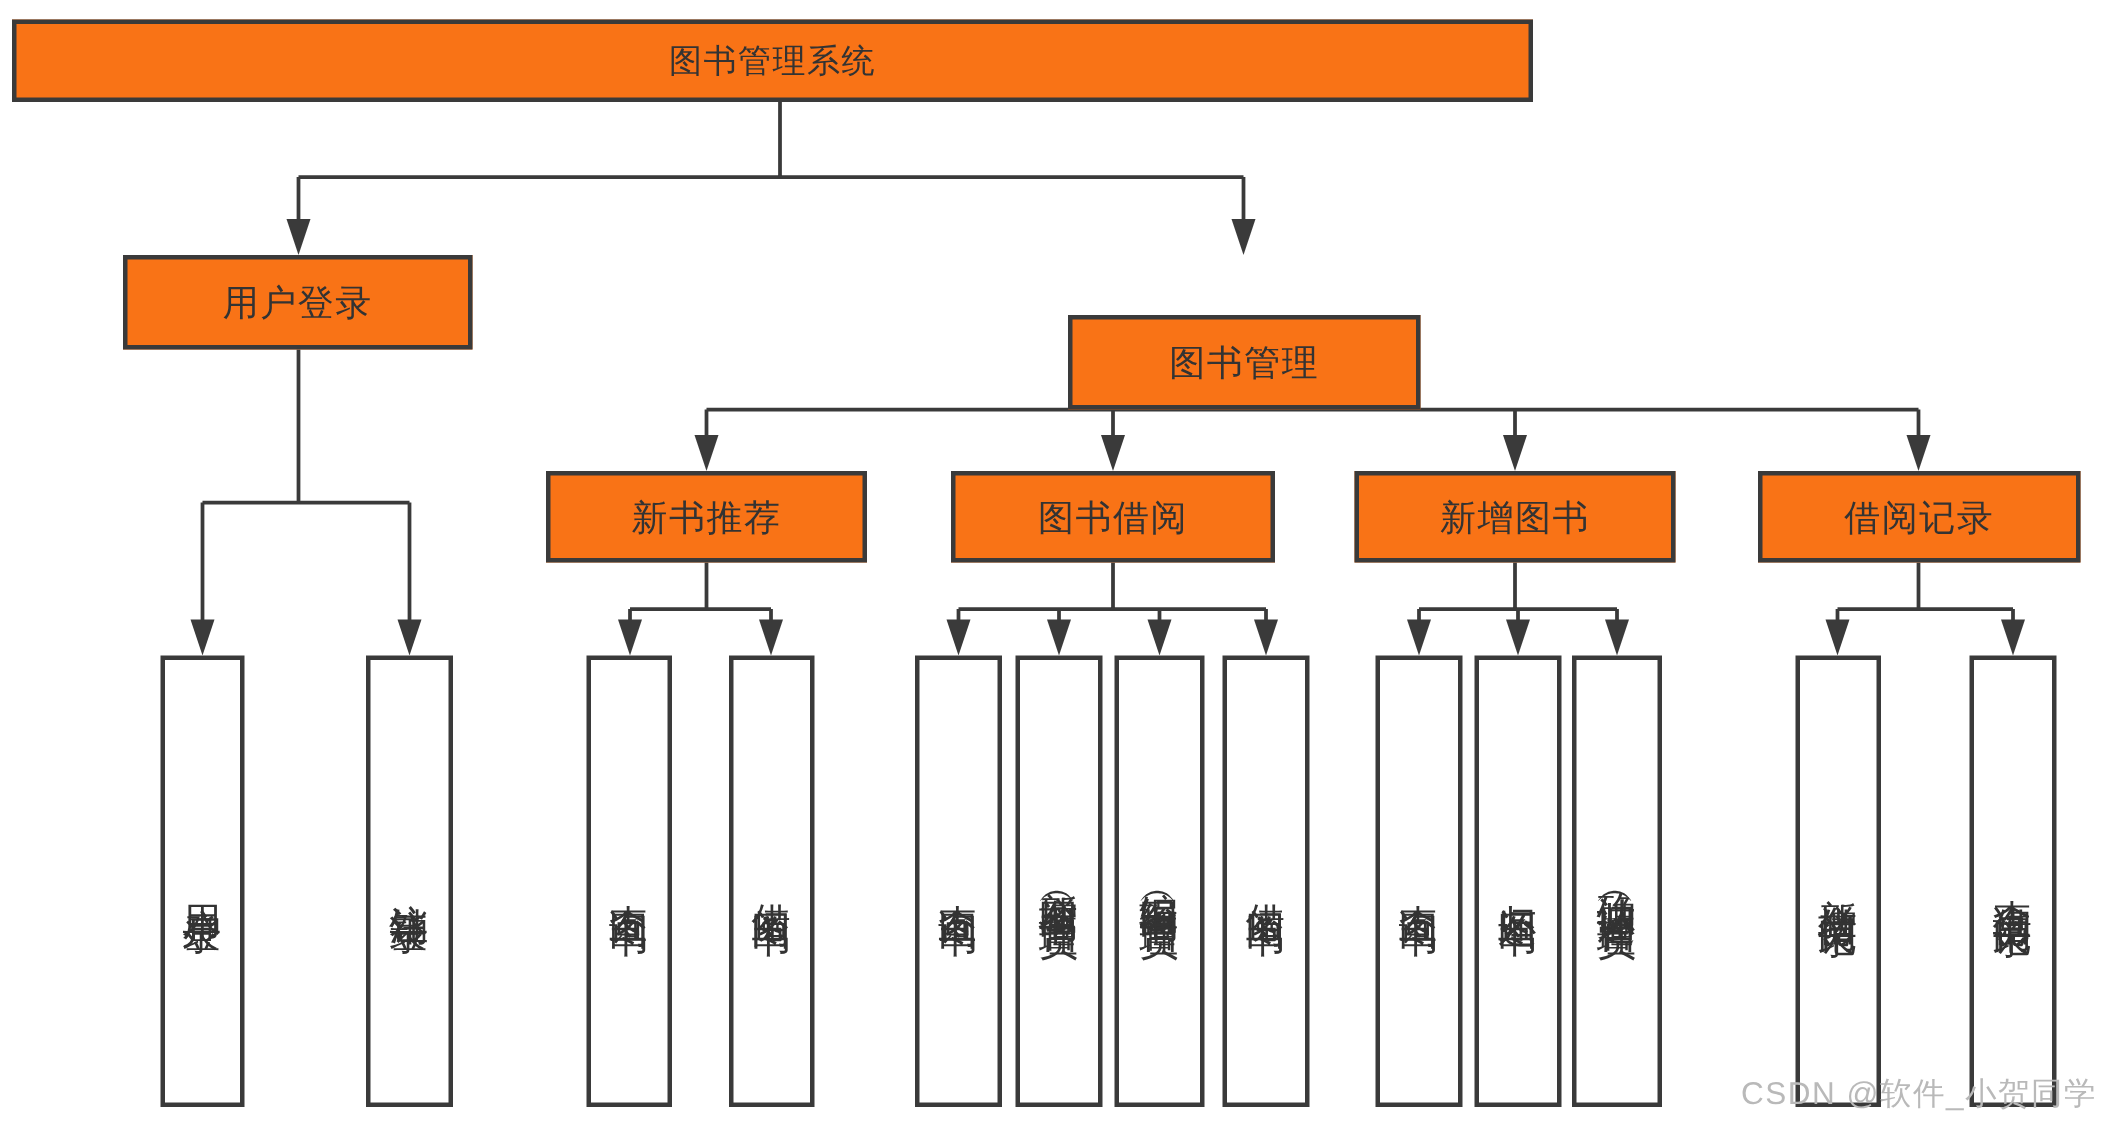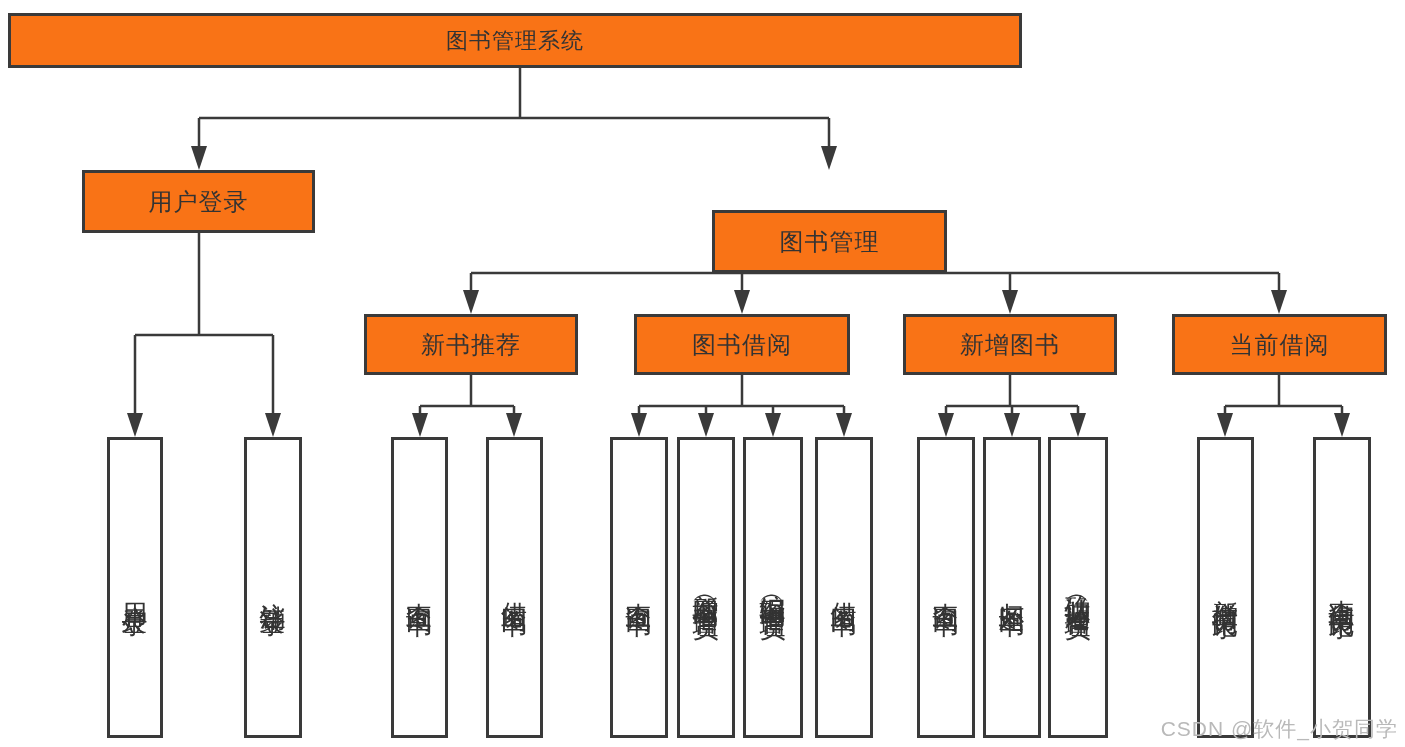--- a/index.html
+++ b/index.html
@@ -122,21 +122,21 @@
   <div class="node" style="left:634px; top:314px; width:216px; height:61px;">
     <span class="hlabel">图书借阅</span>
   </div>
   <div class="node" style="left:364px; top:314px; width:214px; height:61px;">
     <span class="hlabel">新书推荐</span>
   </div>
   <div class="node" style="left:903px; top:314px; width:214px; height:61px;">
     <span class="hlabel">新增图书</span>
   </div>
   <div class="node" style="left:1172px; top:314px; width:215px; height:61px;">
-    <span class="hlabel">当前借阅</span>
+    <span class="hlabel">借阅记录</span>
   </div>
 
   <div class="leaf" style="left:107px; width:56px;">
     <span class="vtext">用户登录</span>
   </div>
   <div class="leaf" style="left:244px; width:58px;">
     <span class="vtext">注销登录</span>
   </div>
 
   <div class="leaf" style="left:391px; width:57px;">

